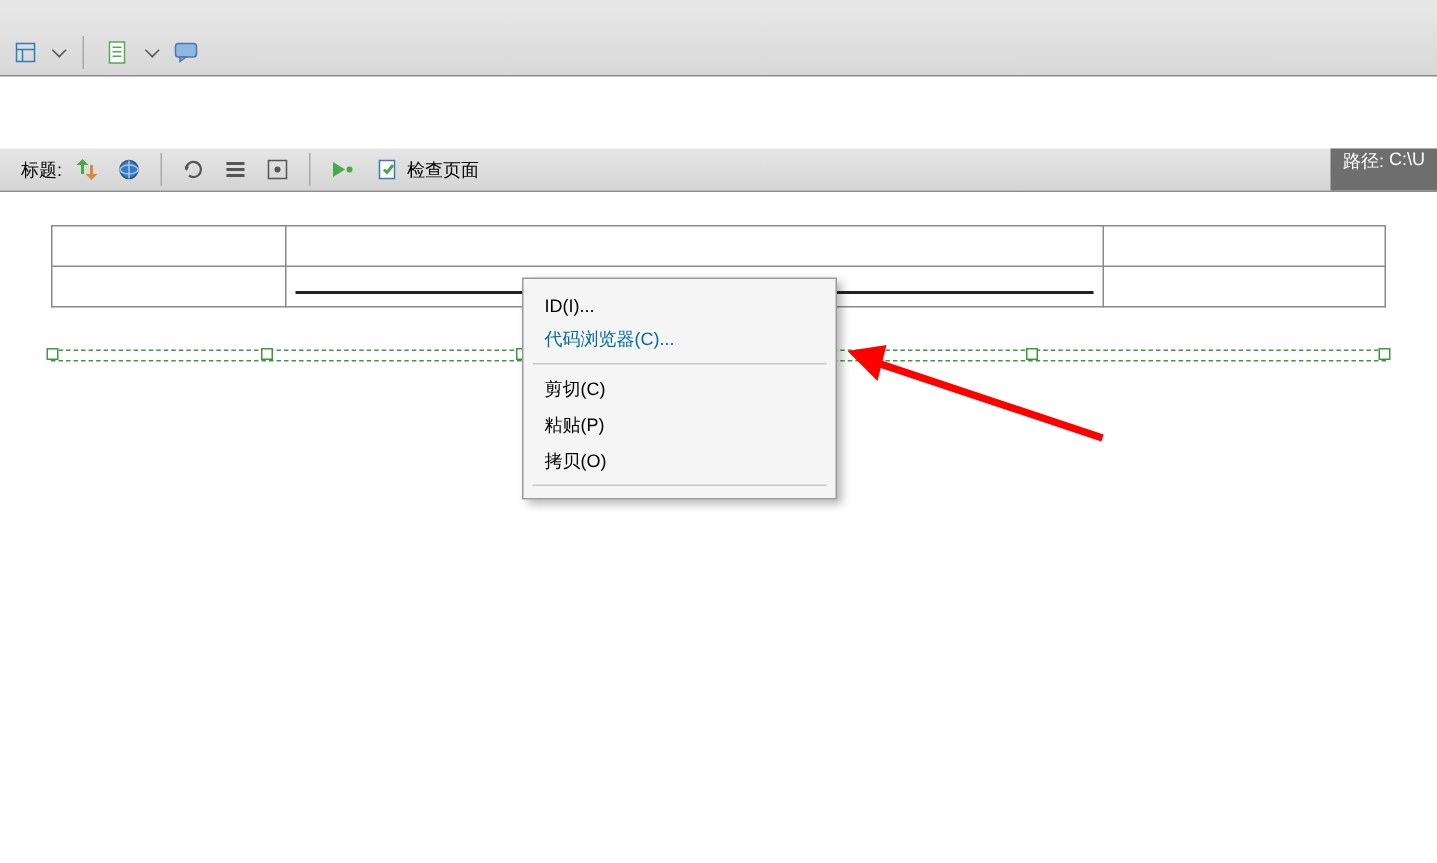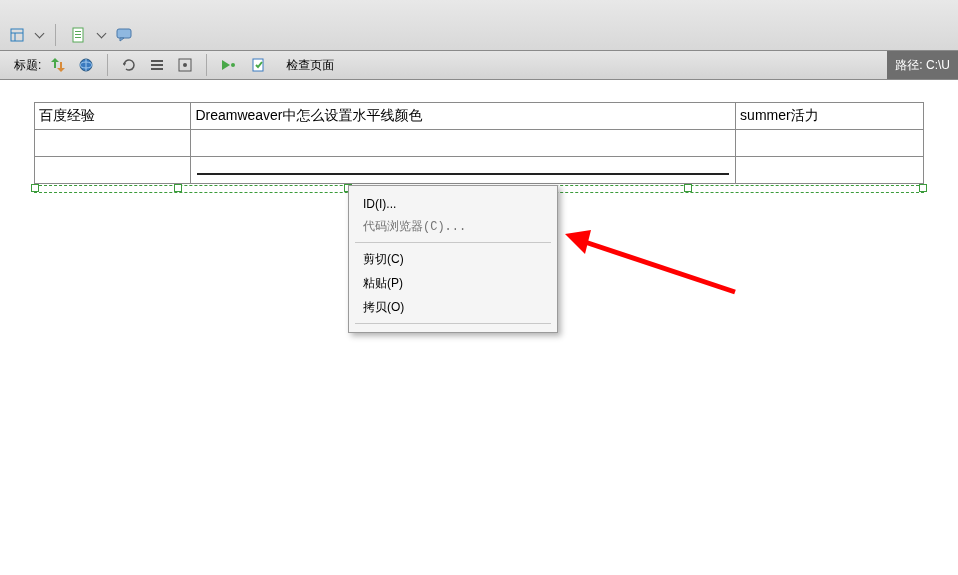--- a/index.html
+++ b/index.html
@@ -1,40 +1,40 @@
 <!DOCTYPE html>
 <html><head>
 <meta charset="utf-8">
 <style>
   html,body{margin:0;padding:0;width:958px;height:575px;font-family:"Microsoft YaHei",Arial,sans-serif;font-size:12px;background:#fff;overflow:hidden;color:#000;}
   .topbar{height:50px;background:linear-gradient(#e8e8e8,#d8d8d8);border-bottom:1px solid #8a8a8a;position:relative;}
   .topbar .inner{position:absolute;left:6px;top:24px;display:flex;align-items:center;gap:8px;}
   .ico{display:inline-flex;align-items:center;justify-content:center;width:18px;height:18px;}
   .dropdown-chevr{width:6px;height:6px;border-right:1px solid #555;border-bottom:1px solid #555;transform:rotate(45deg);margin-top:-3px;}
   .vsep{width:1px;height:22px;background:#aaa;margin:0 4px;}
-  .secondbar{height:28px;background:linear-gradient(#e6e6e6,#d4d4d4);border-bottom:1px solid #8a8a8a;display:flex;align-items:center;padding-left:14px;gap:6px;position:relative;}
+  .secondbar{height:28px;background:linear-gradient(#e6e6e6,#d4d4d4);border-bottom:1px solid #8a8a8a;display:flex;align-items:center;padding-left:14px;gap:6px;position:relative;margin-top:48px;}
   .title-label{color:#000;}
   .title-input{width:150px;height:18px;border:1px solid #7a9ebd;background:#fff;padding:0 4px;font-size:12px;}
   .icon-btn{display:inline-flex;align-items:center;justify-content:center;width:22px;height:22px;border-radius:2px;}
-  .check-page{display:flex;align-items:center;gap:19px;padding:0 6px;height:22px;}
-  .pathbox{position:absolute;right:0;top:0;height:28px;display:flex;align-items:center;background:#6e6e6e;color:#fff;padding:0 8px;}
+  .check-page{display:flex;align-items:center;gap:4px;padding:0 6px;height:22px;}
+  .pathbox{position:absolute;right:0;top:0;height:28px;display:flex;align-items:flex-start;background:#6e6e6e;color:#fff;padding:0 8px;}
   .canvas{position:relative;padding:22px 34px 0 34px;}
   table.user-table{border-collapse:collapse;width:100%;}
   table.user-table td{border:1px solid #8a8a8a;height:26px;padding:0 4px;vertical-align:middle;font-size:14px;background:#fff;}
   .col1{width:140px;}
   .col2{width:510px;}
   .col3{width:170px;}
   
   .sel-bar{position:absolute;left:34px;right:34px;top:105px;height:8px;}
   .sel-rail{position:absolute;left:0;right:0;top:0;height:6px;border-top:1px dashed #3b9b3b;border-bottom:1px dashed #3b9b3b;}
   .sel-handle{position:absolute;top:-1px;width:6px;height:6px;background:#fff;border:1px solid #3b9b3b;}
   
   .ctx{position:absolute;left:348px;top:185px;width:208px;background:#f5f5f5;border:1px solid #9a9a9a;box-shadow:3px 3px 6px rgba(0,0,0,.3);padding:4px 0;z-index:50;}
   .ctx-item{display:flex;align-items:flex-end;justify-content:space-between;padding:3px 14px;height:18px;color:#000;}
-  .ctx-item.disabled{color:#737373;font-family:Liberation Mono, monospace;}
+  .ctx-item.disabled{color:#0369a1;}
   .ctx-sep{height:1px;background:#c8c8c8;margin:4px 6px;}
   
   .arrow-wrap{position:absolute;left:565px;top:212px;width:180px;height:80px;pointer-events:none;z-index:60;}
   svg{display:block;}
 </style>
 </head>
 <body>
 
 <div class="topbar">
   <div class="inner">
@@ -117,25 +117,20 @@
 
   <div class="pathbox">
     <span>路径:</span>&nbsp;
     <span>C:\U</span>
   </div>
 </div>
 
 <div class="canvas">
   <table class="user-table">
     <tbody>
-        <tr>
-      <td class="col1">百度经验</td>
-      <td class="col2">Dreamweaver中怎么设置水平线颜色</td>
-      <td class="col3">summer活力</td>
-    </tr>
     <tr>
       <td class="col1"></td>
       <td class="col2"></td>
       <td class="col3"></td>
     </tr>
     <tr>
       <td class="col1"></td>
       <td class="col2">
             <div style="border-top:2px solid #222;margin:8px 2px 0 2px;height:0"></div>
           </td>

